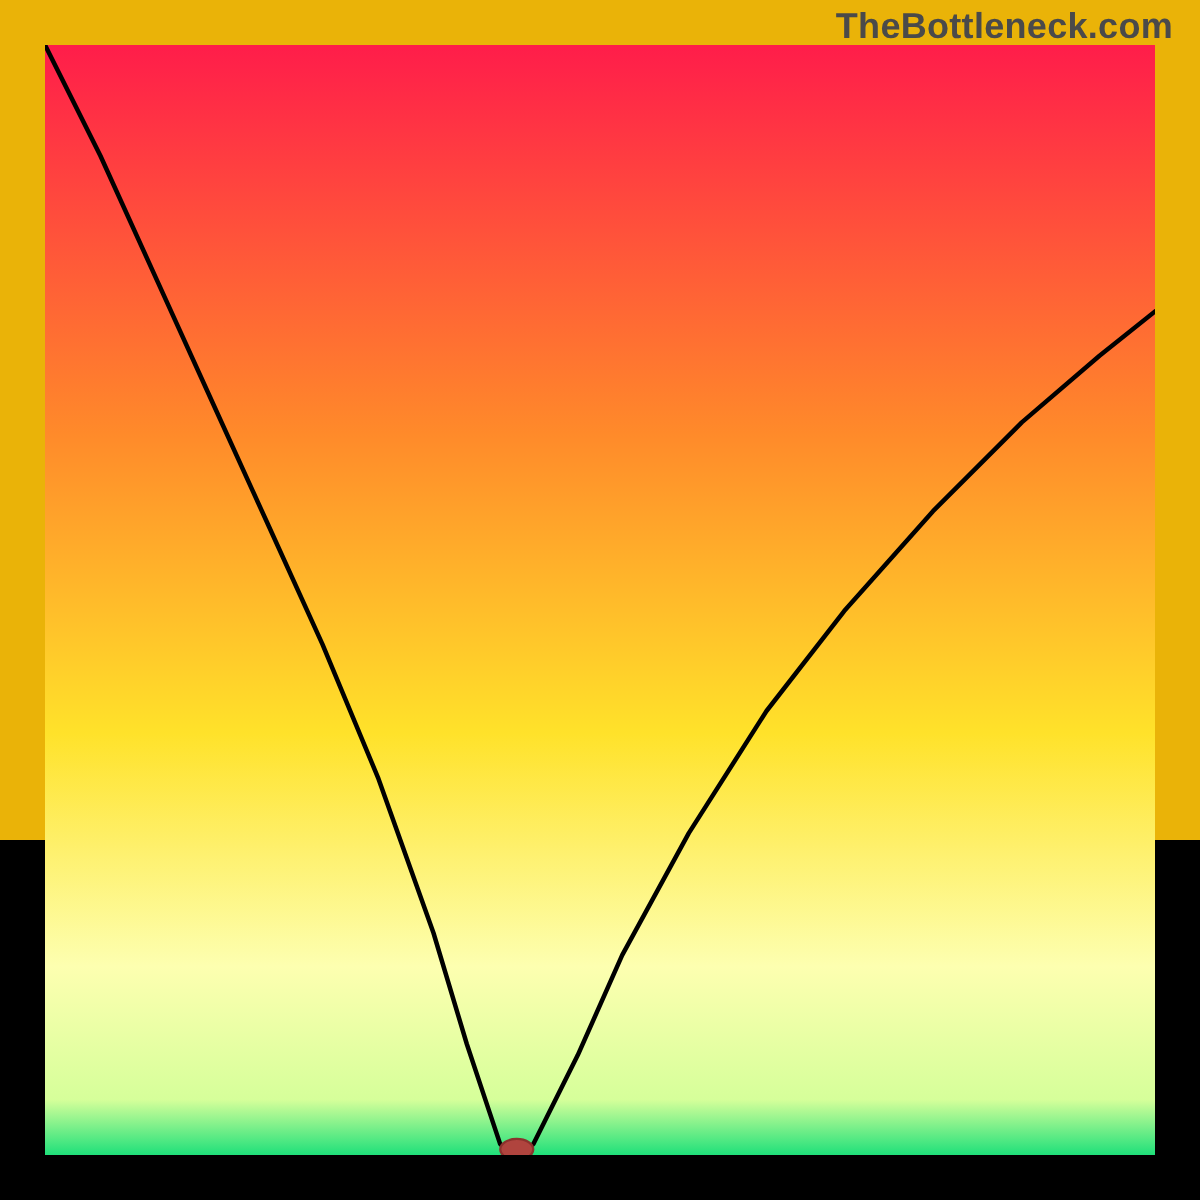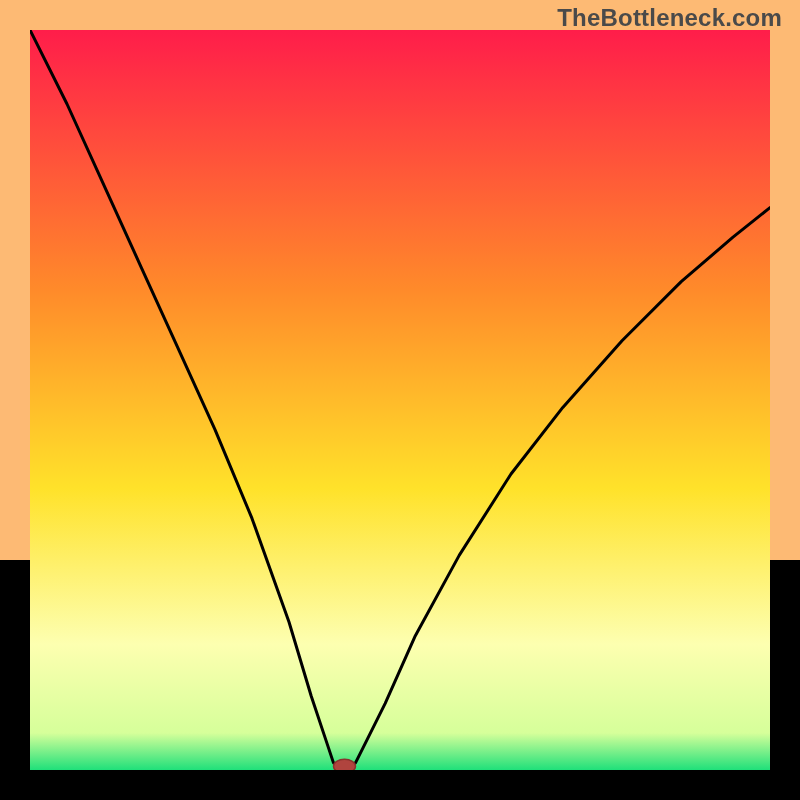--- a/index.html
+++ b/index.html
@@ -8,21 +8,21 @@
     width: 800px;
     height: 800px;
     background: #000;
     font-family: Arial, Helvetica, sans-serif;
     overflow: hidden;
   }
   .frame {
     position: relative;
     width: 800px;
     height: 560px;
-    background: #fdba74;
+    background: #eab308;
   }
   .watermark {
     position: absolute;
     top: 4px;
     right: 18px;
     color: #4a4a4a;
     font-size: 24px;
     font-weight: 600;
     letter-spacing: 0.2px;
     z-index: 10;

